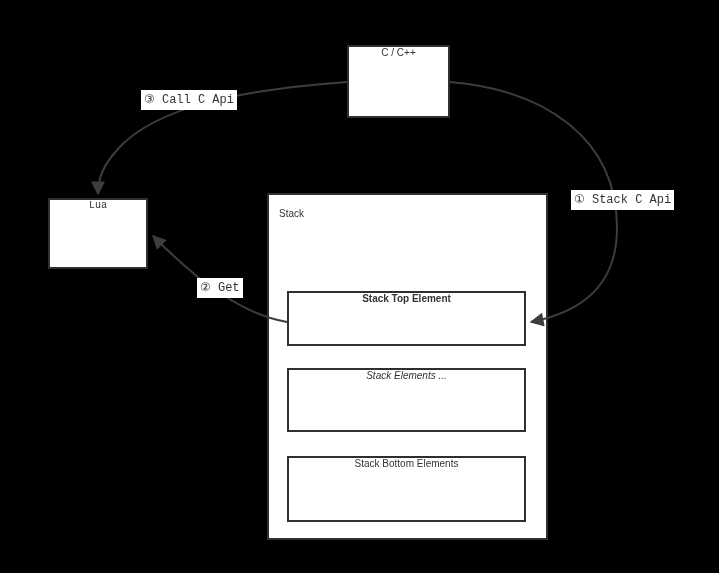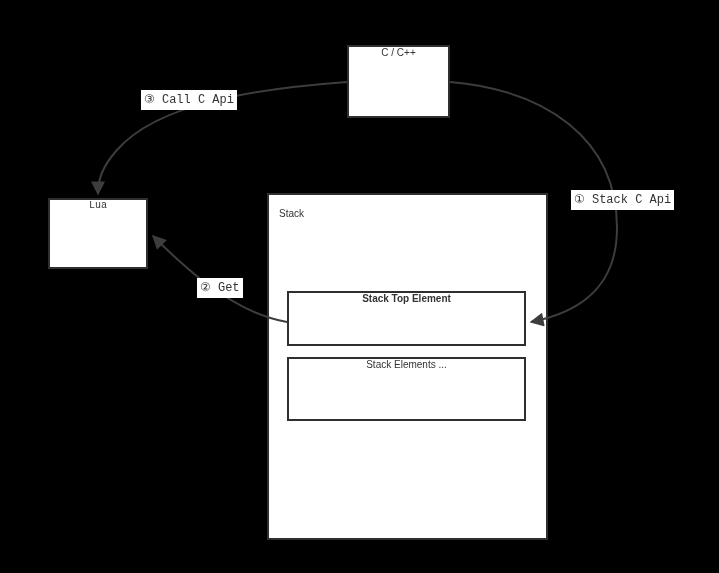--- a/index.html
+++ b/index.html
@@ -54,24 +54,27 @@
   </div>
 
   <div class="node" style="left:48px;top:198px;width:100px;height:71px;font-family:Liberation Mono, monospace;">
     <span>Lua</span>
   </div>
 
   <div class="node" style="left:287px;top:291px;width:239px;height:55px;">
     <span class="bold">Stack Top Element</span>
   </div>
 
-  <div class="node" style="left:287px;top:357px;width:239px;height:64px;">
+  <div class="node" style="left:287px;top:368px;width:239px;height:64px;font-style:italic;">
     <span>Stack Elements ...</span>
   </div>
 
+  <div class="node" style="left:287px;top:456px;width:239px;height:66px;">
+    <span>Stack Bottom Elements</span>
+  </div>
 
   <svg class="arrows" viewBox="0 0 719 573" xmlns="http://www.w3.org/2000/svg">
     <defs>
       <marker id="arrowhead" viewBox="0 0 10 10" refX="9" refY="5" markerWidth="9" markerHeight="7" orient="auto-start-reverse">
         <path d="M0,0 L10,5 L0,10 z" style="fill:var(--arrow);"></path>
       </marker>
     </defs>
     <path class="edge" d="M450,82 C545,90 617,138 617,228 C617,293 572,314 531,322" marker-end="url(#arrowhead)"></path>
     <path class="edge" d="M347,82 C252,89 157,104 117,150 C103,166 98,178 98,194" marker-end="url(#arrowhead)"></path>
     <path class="edge" d="M287,322 C262,318 232,303 203,281 C185,267 167,250 153,236" marker-end="url(#arrowhead)"></path>

